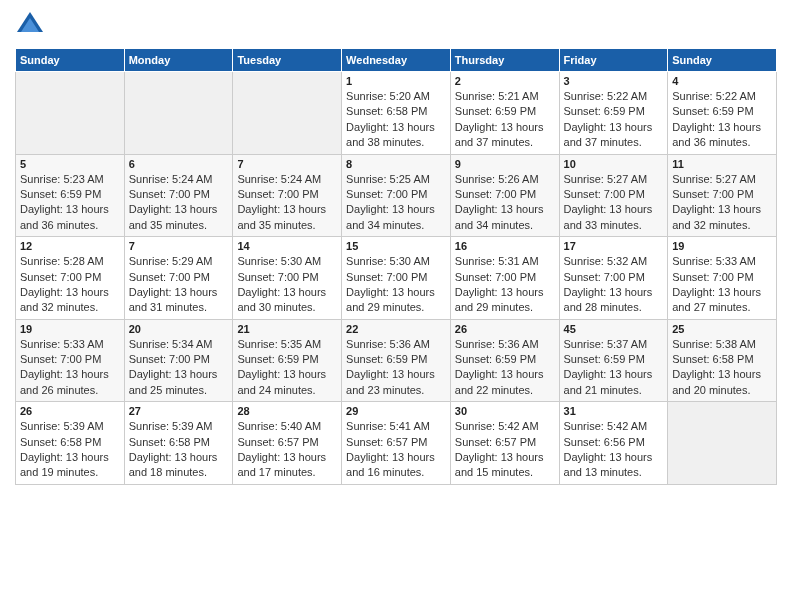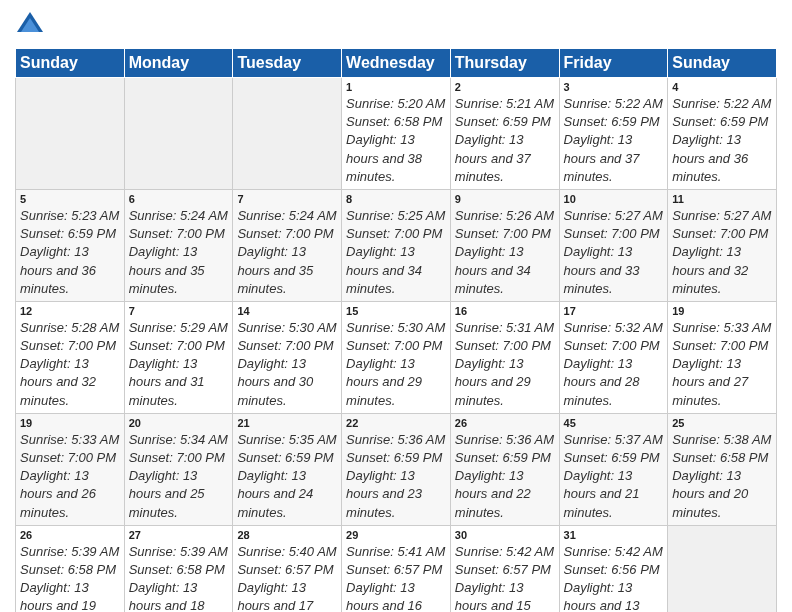--- a/index.html
+++ b/index.html
@@ -58,21 +58,21 @@
       color: #444;
     }
     .calendar {
       width: 100%;
       border-collapse: collapse;
       table-layout: fixed;
     }
     .calendar thead th {
       background: #1a5fa8;
       color: #fff;
-      font-size: 16px;
+      font-size: 11px;
       font-weight: bold;
       padding: 5px 4px;
       text-align: left;
       border: 1px solid #fff;
     }
     .calendar tbody td {
       vertical-align: top;
       border: 1px solid #ccc;
       padding: 3px 4px;
       font-size: 9px;
@@ -83,24 +83,23 @@
     .calendar tbody tr:nth-child(even) td {
       background: #f7f7f7;
     }
     .day-number {
       font-size: 11px;
       font-weight: bold;
       color: #222;
       margin-bottom: 2px;
     }
     .day-info {
-      font-size: 13px;
+      font-size: 11px;
       line-height: 1.4;
       color: #333;
-      font-style: italic;
     }
     .empty-cell {
       background: #f0f0f0 !important;
     }
   </style>
 </head>
 <body>
 
 <div class="page">
   <div class="header">

